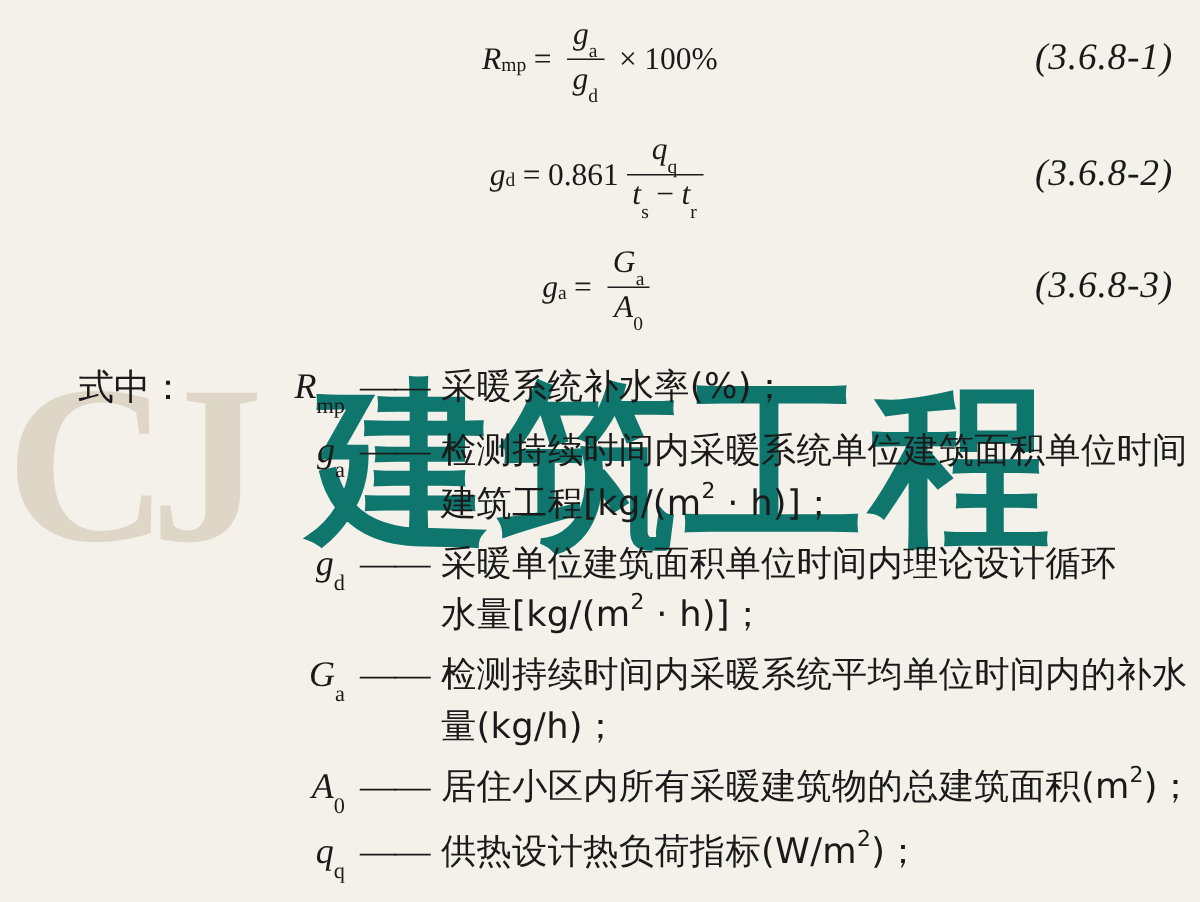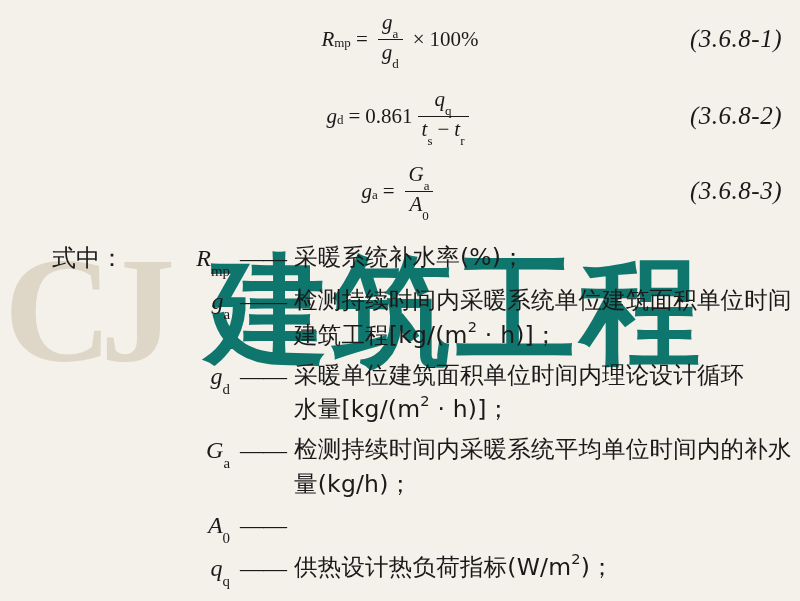--- a/index.html
+++ b/index.html
@@ -244,20 +244,21 @@
       <div class="leg-def cjk">
         <div>检测持续时间内采暖系统平均单位时间内的补水</div>
         <div>量(kg/h)；</div>
       </div>
     </div>
 
     <div class="leg-row">
       <div class="leg-lead"></div>
       <div class="leg-sym"><span class="ital">A</span><span class="sub">0</span></div>
       <div class="leg-dash">——</div>
+      <div class="leg-def cjk"><span>居住小区内所有采暖建筑物的总建筑面积(m</span><span class="u-sup">2</span><span>)；</span></div>
     </div>
 
     <div class="leg-row">
       <div class="leg-lead"></div>
       <div class="leg-sym"><span class="ital">q</span><span class="sub">q</span></div>
       <div class="leg-dash">——</div>
       <div class="leg-def cjk"><span>供热设计热负荷指标(W/m</span><span class="u-sup">2</span><span>)；</span></div>
     </div>
 
   </div>

